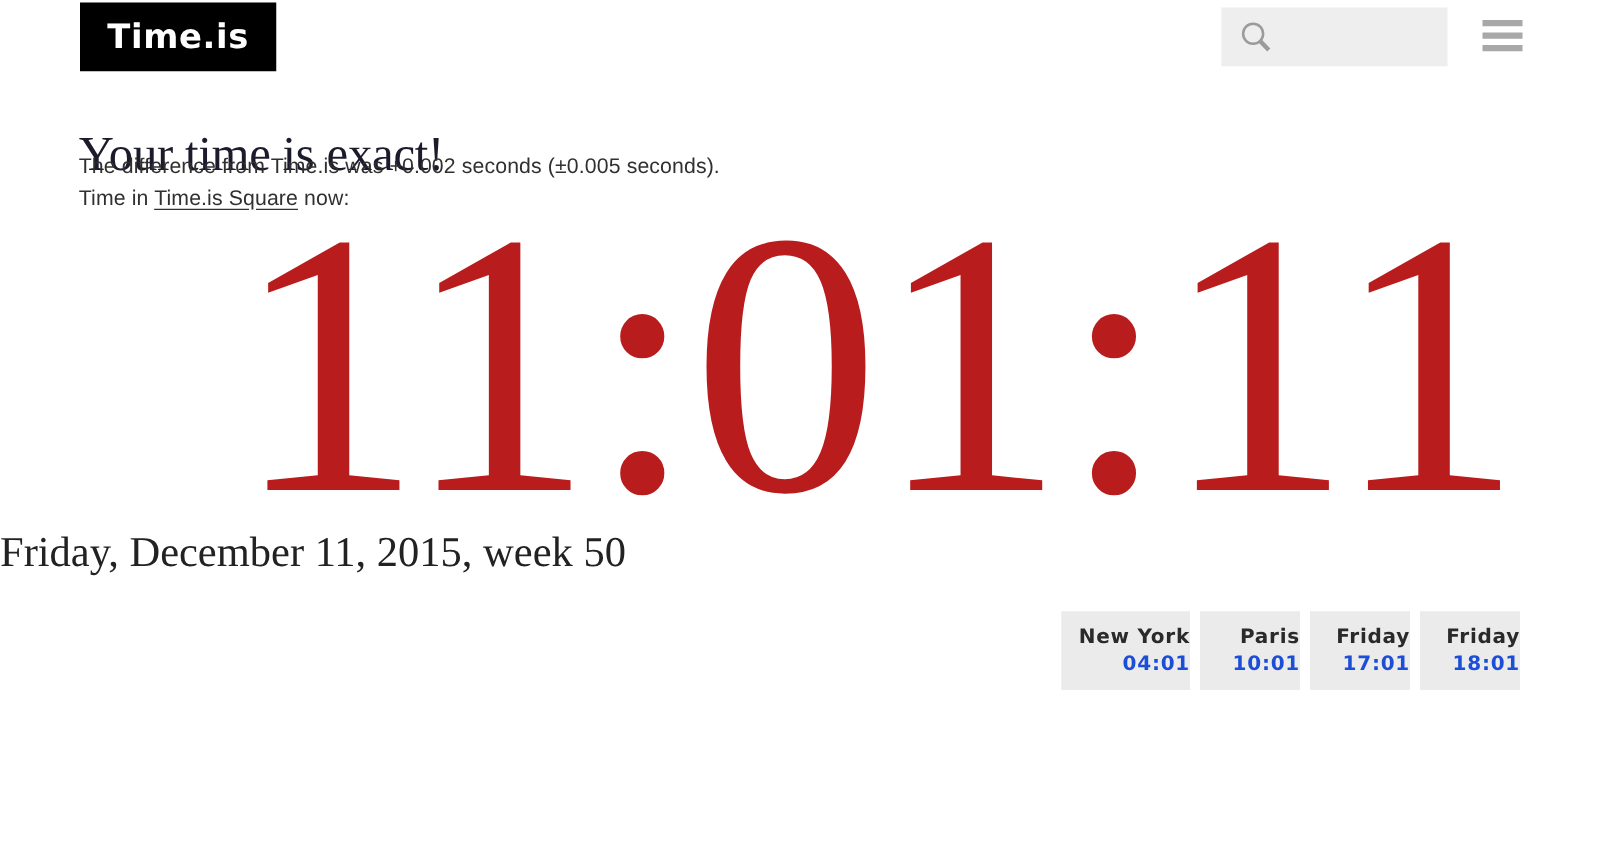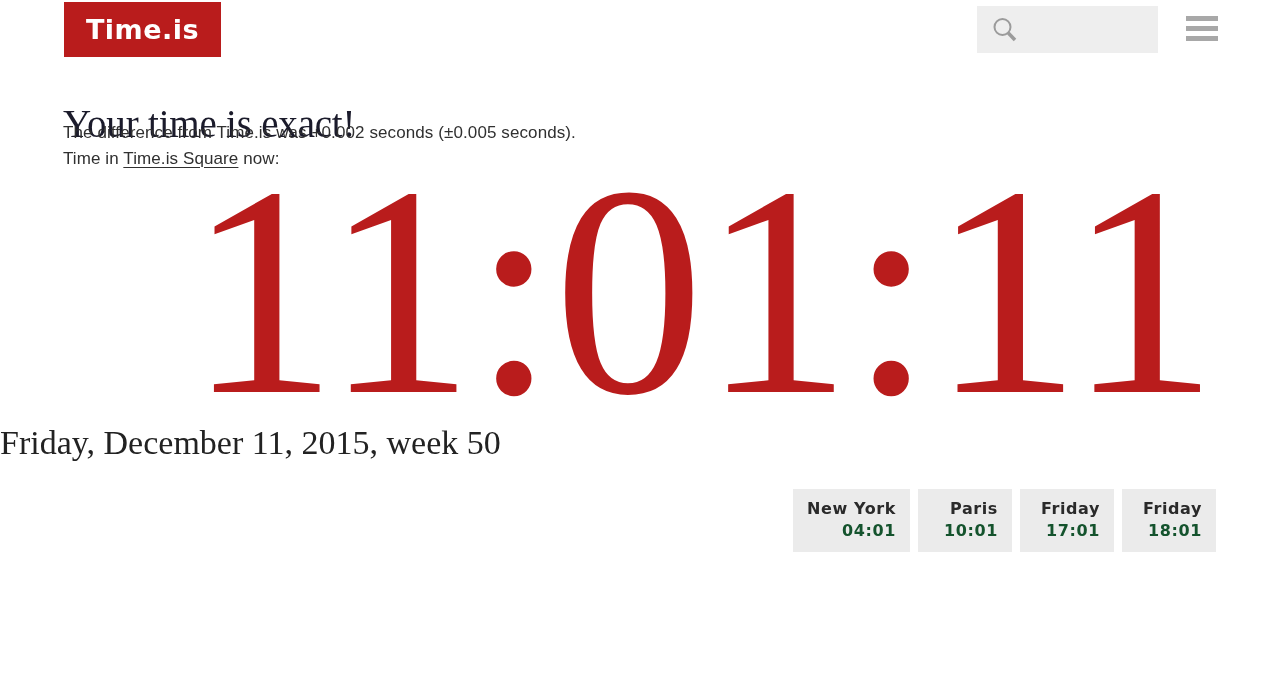--- a/index.html
+++ b/index.html
@@ -22,21 +22,21 @@
     left: 0; top: 0;
     width: 1280px;
     height: 60px;
   }
   .logo {
     position: absolute;
     left: 64px;
     top: 2px;
     width: 157px;
     height: 55px;
-    background: #b91c1c;
+    background: #000000;
     display: flex;
     align-items: center;
     justify-content: center;
   }
   .logo-text {
     color: #ffffff;
     font-family: "DejaVu Sans", sans-serif;
     font-weight: bold;
     font-size: 27px;
     letter-spacing: 0.5px;
@@ -167,39 +167,39 @@
     position: absolute;
     left: 0;
     top: 489px;
     width: 1216px;
     display: flex;
     justify-content: flex-end;
     gap: 8px;
   }
   .city-card {
     background: #ebebeb;
-    padding: 9px 14px 11px 14px;
+    padding: 9px 0 11px 14px;
     text-align: right;
     min-width: 66px;
     cursor: pointer;
   }
   .city-name {
     font-family: "DejaVu Sans", sans-serif;
     font-weight: bold;
     font-size: 16px;
     color: #2a2a2a;
     letter-spacing: 0.6px;
     line-height: 1.35;
     white-space: nowrap;
   }
   .city-time {
     font-family: "DejaVu Sans", sans-serif;
     font-weight: bold;
     font-size: 16px;
-    color: #14532d;
+    color: #1d4ed8;
     letter-spacing: 0.6px;
     line-height: 1.35;
     white-space: nowrap;
   }
 </style>
 </head>
 <body>
 
 <div class="header">
 

